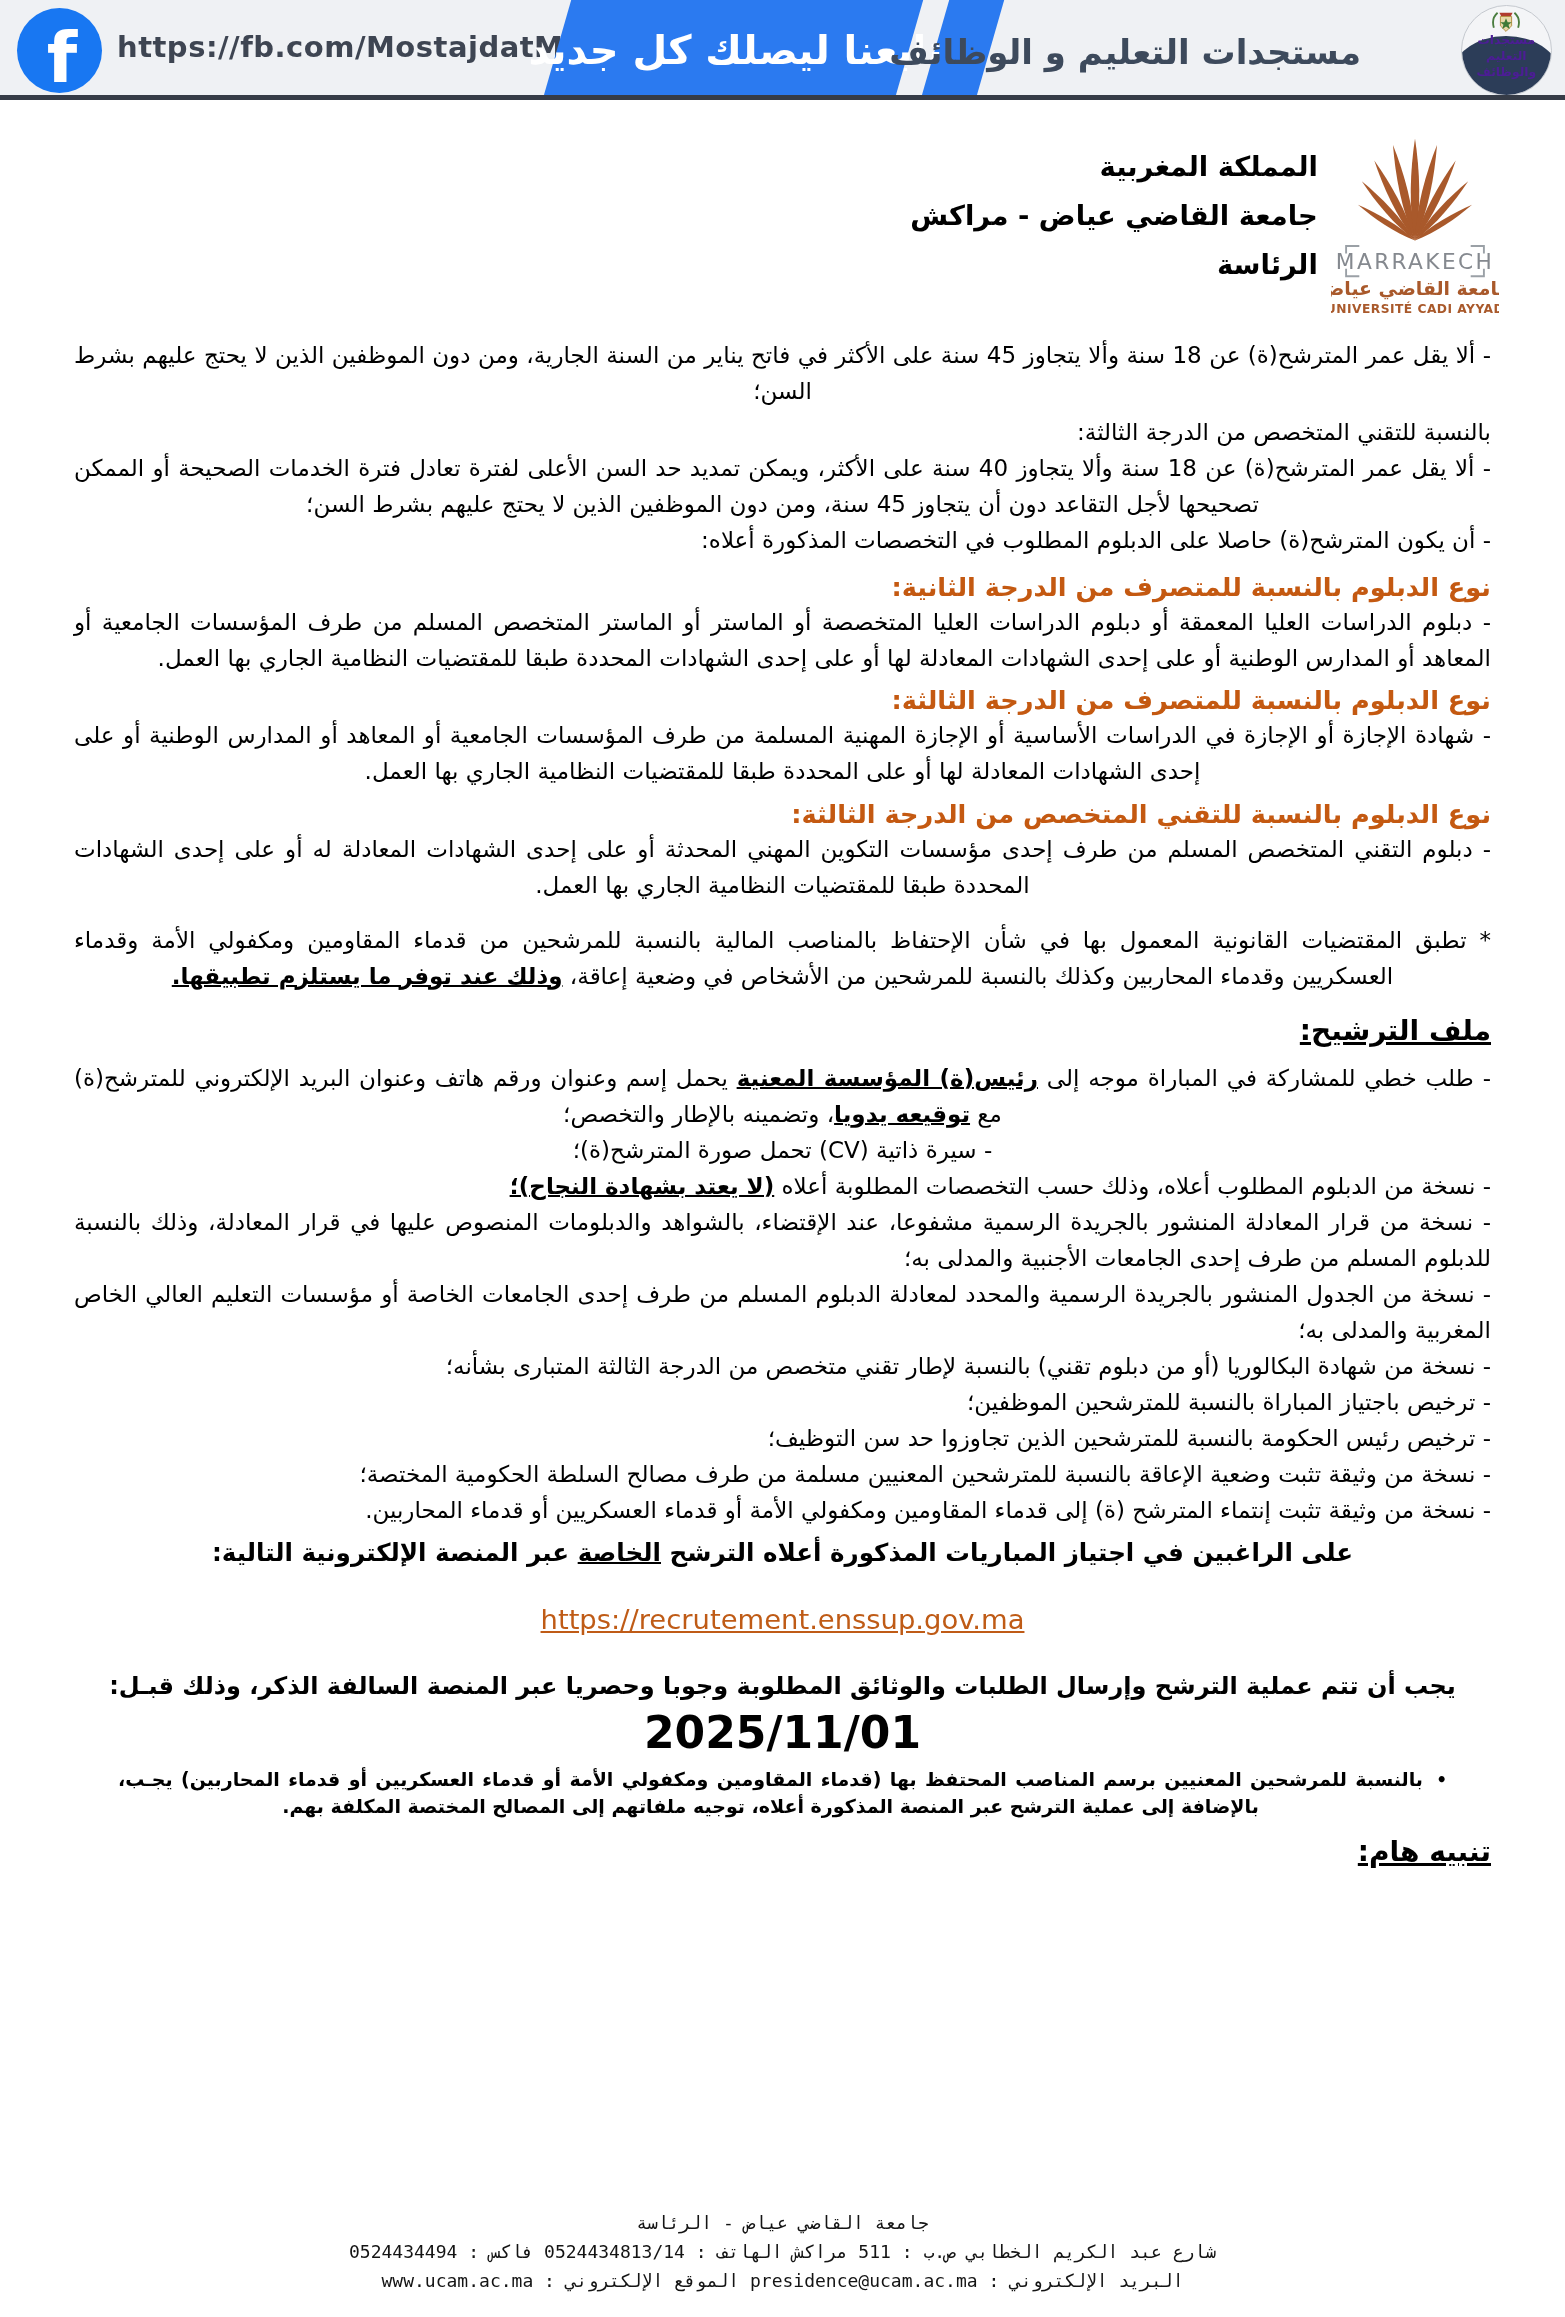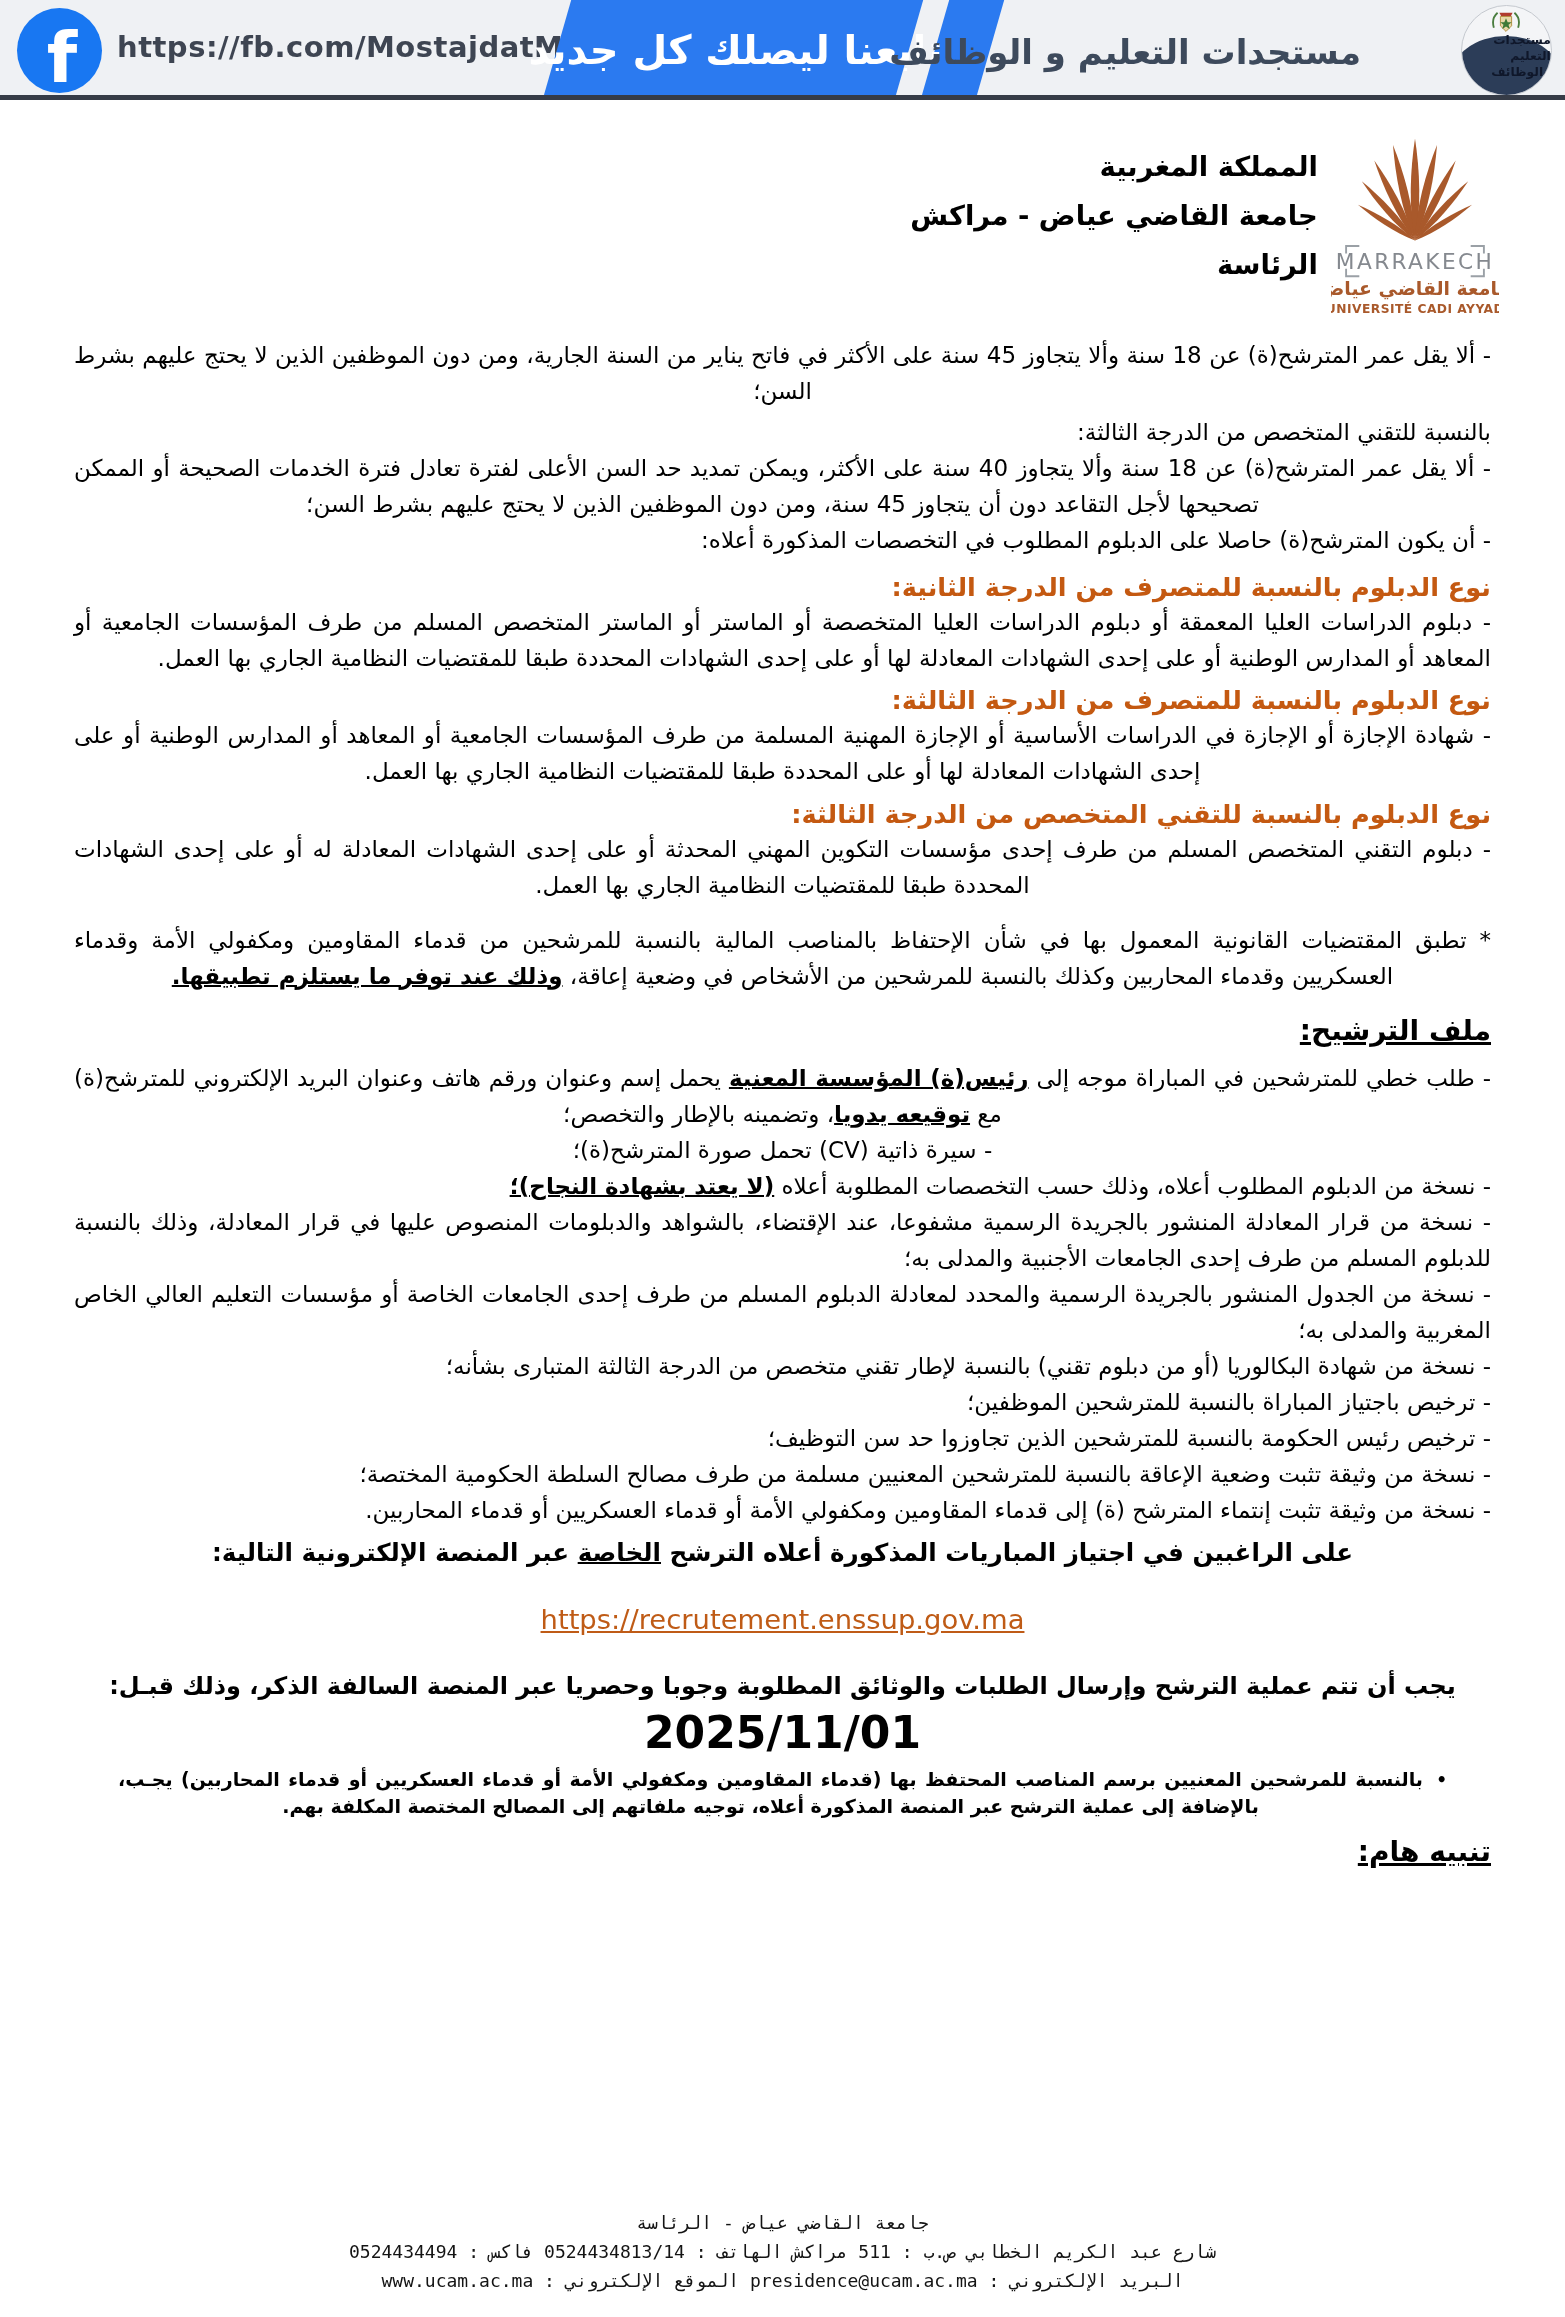--- a/index.html
+++ b/index.html
@@ -22,21 +22,21 @@
                  align-items:center; justify-content:center; color:#fff; font-size:40px; font-weight:700;
                  direction:rtl; white-space:nowrap; }
   .brand-title { position:absolute; right:204px; top:32px; font-size:34px; font-weight:700; color:#3D4A5C;
                  direction:rtl; white-space:nowrap; }
   .badge { position:absolute; right:13.2px; top:4.7px; width:91px; height:91px; border-radius:50%;
            background:#F4F5F7; border:0.9px solid #C5C9CF; overflow:hidden; }
   .badge-emblem { position:absolute; top:3.8px; left:50%; transform:translateX(-50%); }
   .badge-blur { position:absolute; left:21px; right:21px; height:2.8px; background:#9c5c50; opacity:.55; border-radius:1.9px; }
   .badge-navy { position:absolute; bottom:-28px; left:-11.4px; right:-11.4px; height:87px; border-radius:50%;
                 background:#2C3D58; }
-  .badge-text { position:absolute; bottom:15px; left:0; right:0; color:#0f172a;
+  .badge-text { position:absolute; bottom:15px; left:0; right:0; text-align:center; color:#4c1d95;
                 font-size:12.3px; line-height:16px; font-weight:700; direction:rtl; }
 
   
   .letterhead { display:flex; justify-content:flex-end; align-items:flex-start; padding:24.6px 66px 0 0; gap:13.2px; }
   .lh-text { text-align:right; direction:rtl; font-weight:700; font-size:27.4px; line-height:49px; color:#000; padding-top:17px; }
 
   
   .doc { direction:rtl; padding:0 74px; color:#000; }
   .p  { font-size:23px; line-height:36px; text-align:justify; text-align-last:right; }
   .lc { text-align-last:center; }
@@ -145,21 +145,21 @@
     <p class="orange-h mt8">نوع الدبلوم بالنسبة للمتصرف من الدرجة الثالثة:</p>
     <p class="p lc">- شهادة الإجازة أو الإجازة في الدراسات الأساسية أو الإجازة المهنية المسلمة من طرف المؤسسات الجامعية أو المعاهد أو المدارس الوطنية أو على إحدى الشهادات المعادلة لها أو على المحددة طبقا للمقتضيات النظامية الجاري بها العمل.</p>
 
     <p class="orange-h mt8">نوع الدبلوم بالنسبة للتقني المتخصص من الدرجة الثالثة:</p>
     <p class="p lc">- دبلوم التقني المتخصص المسلم من طرف إحدى مؤسسات التكوين المهني المحدثة أو على إحدى الشهادات المعادلة له أو على إحدى الشهادات المحددة طبقا للمقتضيات النظامية الجاري بها العمل.</p>
 
     <p class="p lc mt20"><span>* تطبق المقتضيات القانونية المعمول بها في شأن الإحتفاظ بالمناصب المالية بالنسبة للمرشحين من قدماء المقاومين ومكفولي الأمة وقدماء العسكريين وقدماء المحاربين وكذلك بالنسبة للمرشحين من الأشخاص في وضعية إعاقة، </span><span class="bu">وذلك عند توفر ما يستلزم تطبيقها.</span></p>
 
     <p class="sec-h">ملف الترشيح:</p>
 
-    <p class="p lc mt10"><span>- طلب خطي للمترشحين في المباراة موجه إلى </span><span class="bu">رئيس(ة) المؤسسة المعنية</span><span> يحمل إسم وعنوان ورقم هاتف وعنوان البريد الإلكتروني للمترشح(ة) مع </span><span class="bu">توقيعه يدويا</span><span>، وتضمينه بالإطار والتخصص؛</span></p>
+    <p class="p lc mt10"><span>- طلب خطي للمشاركة في المباراة موجه إلى </span><span class="bu">رئيس(ة) المؤسسة المعنية</span><span> يحمل إسم وعنوان ورقم هاتف وعنوان البريد الإلكتروني للمترشح(ة) مع </span><span class="bu">توقيعه يدويا</span><span>، وتضمينه بالإطار والتخصص؛</span></p>
     <p class="p lc">- سيرة ذاتية (CV) تحمل صورة المترشح(ة)؛</p>
     <p class="p"><span>- نسخة من الدبلوم المطلوب أعلاه، وذلك حسب التخصصات المطلوبة أعلاه </span><span class="bu">(لا يعتد بشهادة النجاح)؛</span></p>
     <p class="p">- نسخة من قرار المعادلة المنشور بالجريدة الرسمية مشفوعا، عند الإقتضاء، بالشواهد والدبلومات المنصوص عليها في قرار المعادلة، وذلك بالنسبة للدبلوم المسلم من طرف إحدى الجامعات الأجنبية والمدلى به؛</p>
     <p class="p">- نسخة من الجدول المنشور بالجريدة الرسمية والمحدد لمعادلة الدبلوم المسلم من طرف إحدى الجامعات الخاصة أو مؤسسات التعليم العالي الخاص المغربية والمدلى به؛</p>
     <p class="p">- نسخة من شهادة البكالوريا (أو من دبلوم تقني) بالنسبة لإطار تقني متخصص من الدرجة الثالثة المتبارى بشأنه؛</p>
     <p class="p ar">- ترخيص باجتياز المباراة بالنسبة للمترشحين الموظفين؛</p>
     <p class="p ar">- ترخيص رئيس الحكومة بالنسبة للمترشحين الذين تجاوزوا حد سن التوظيف؛</p>
     <p class="p">- نسخة من وثيقة تثبت وضعية الإعاقة بالنسبة للمترشحين المعنيين مسلمة من طرف مصالح السلطة الحكومية المختصة؛</p>
     <p class="p">- نسخة من وثيقة تثبت إنتماء المترشح (ة) إلى قدماء المقاومين ومكفولي الأمة أو قدماء العسكريين أو قدماء المحاربين.</p>
 

